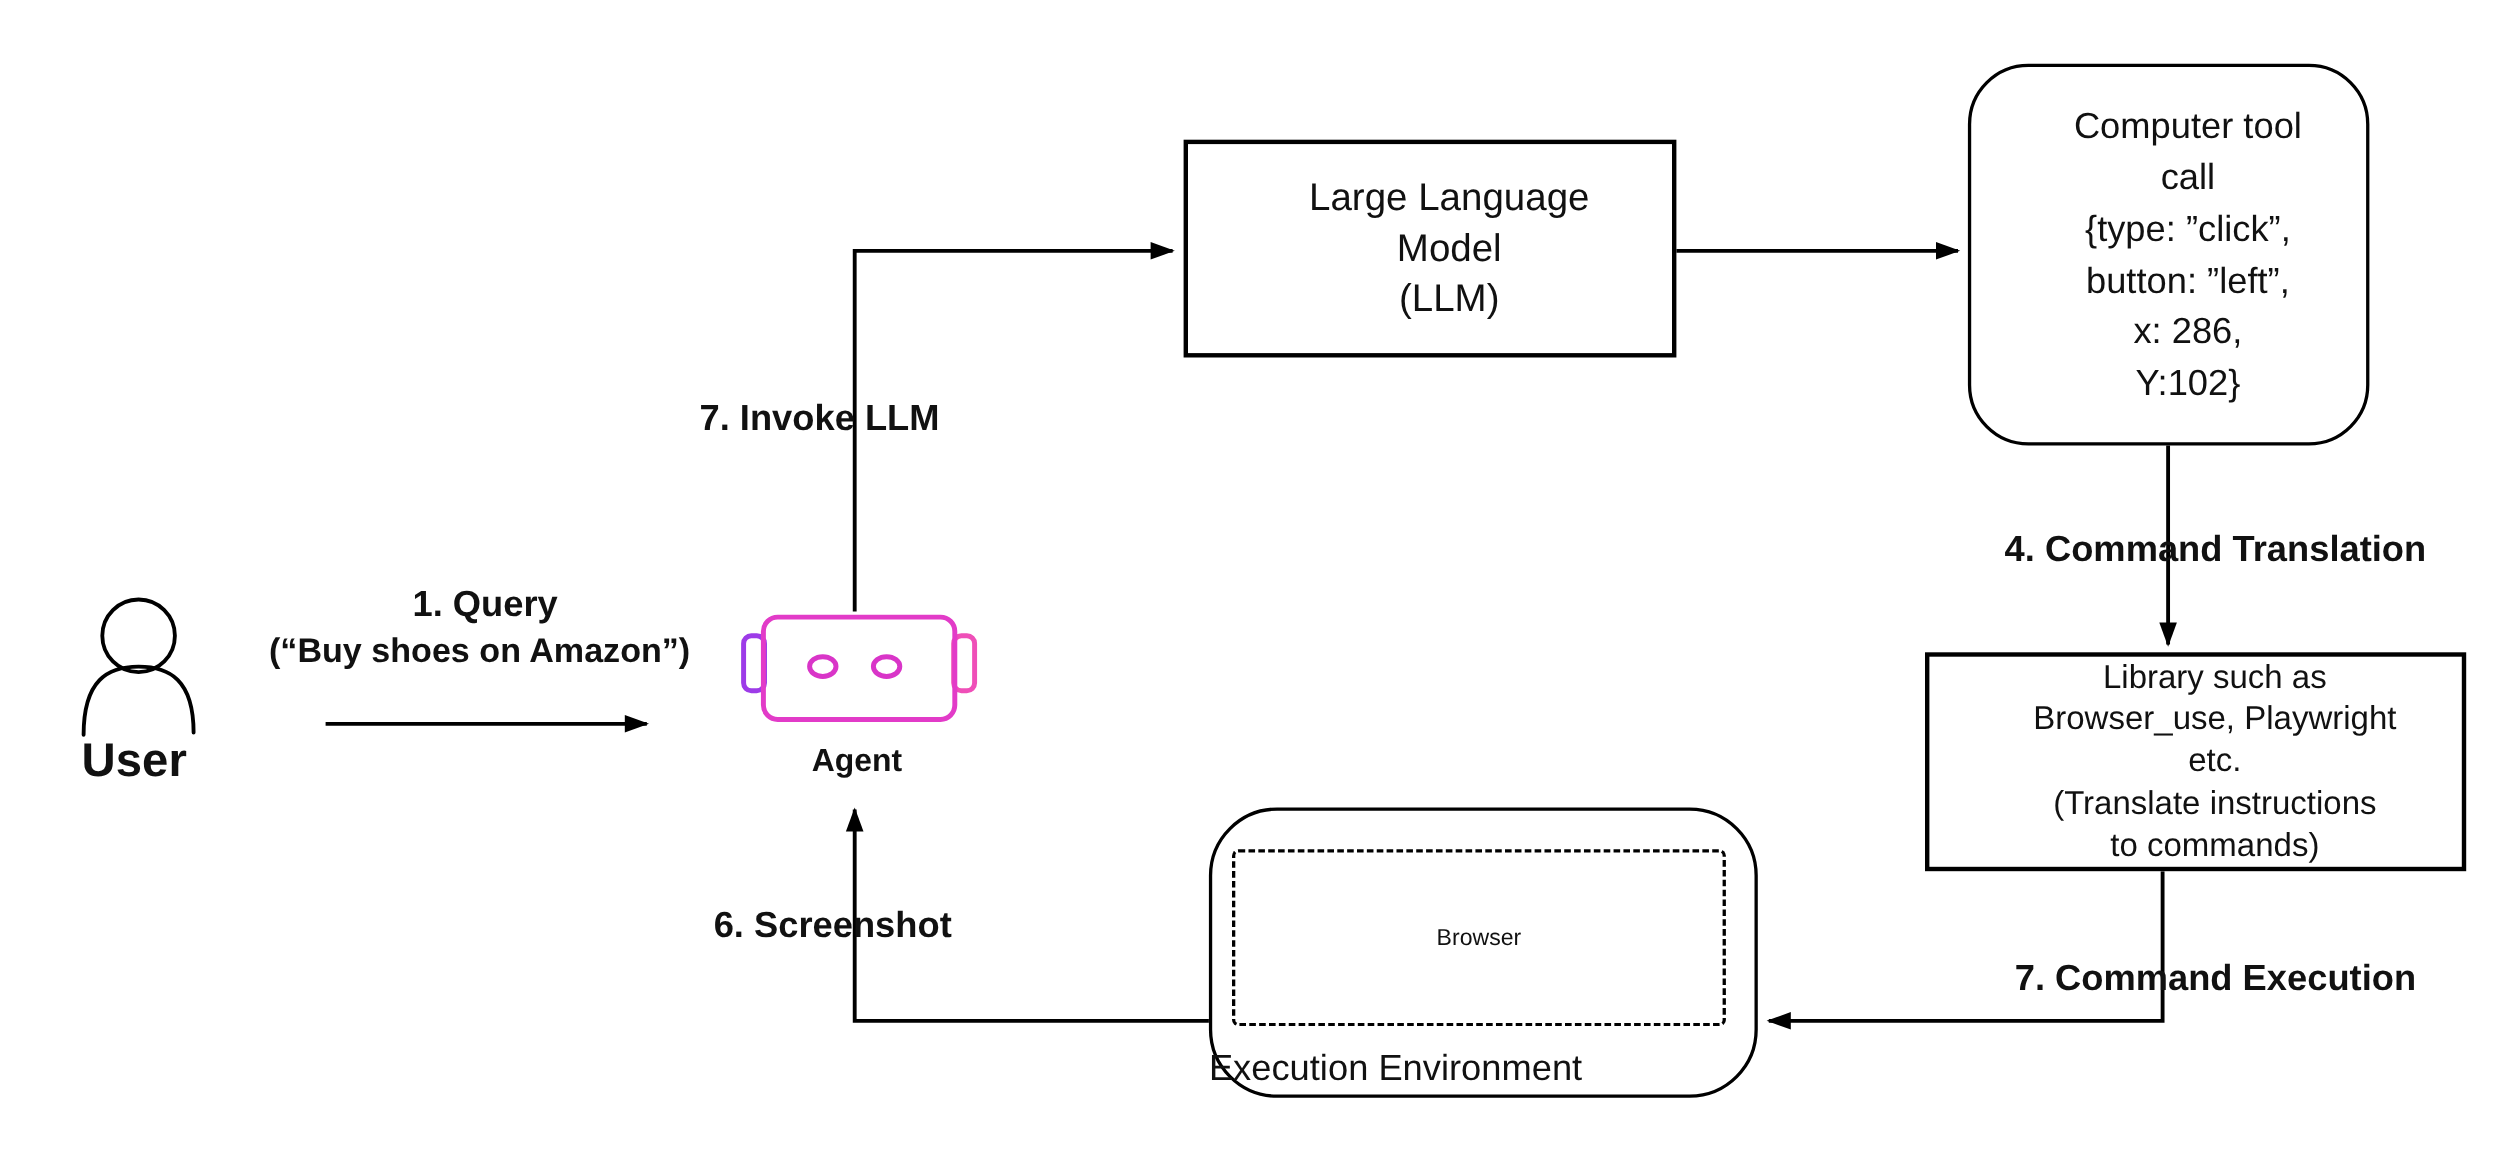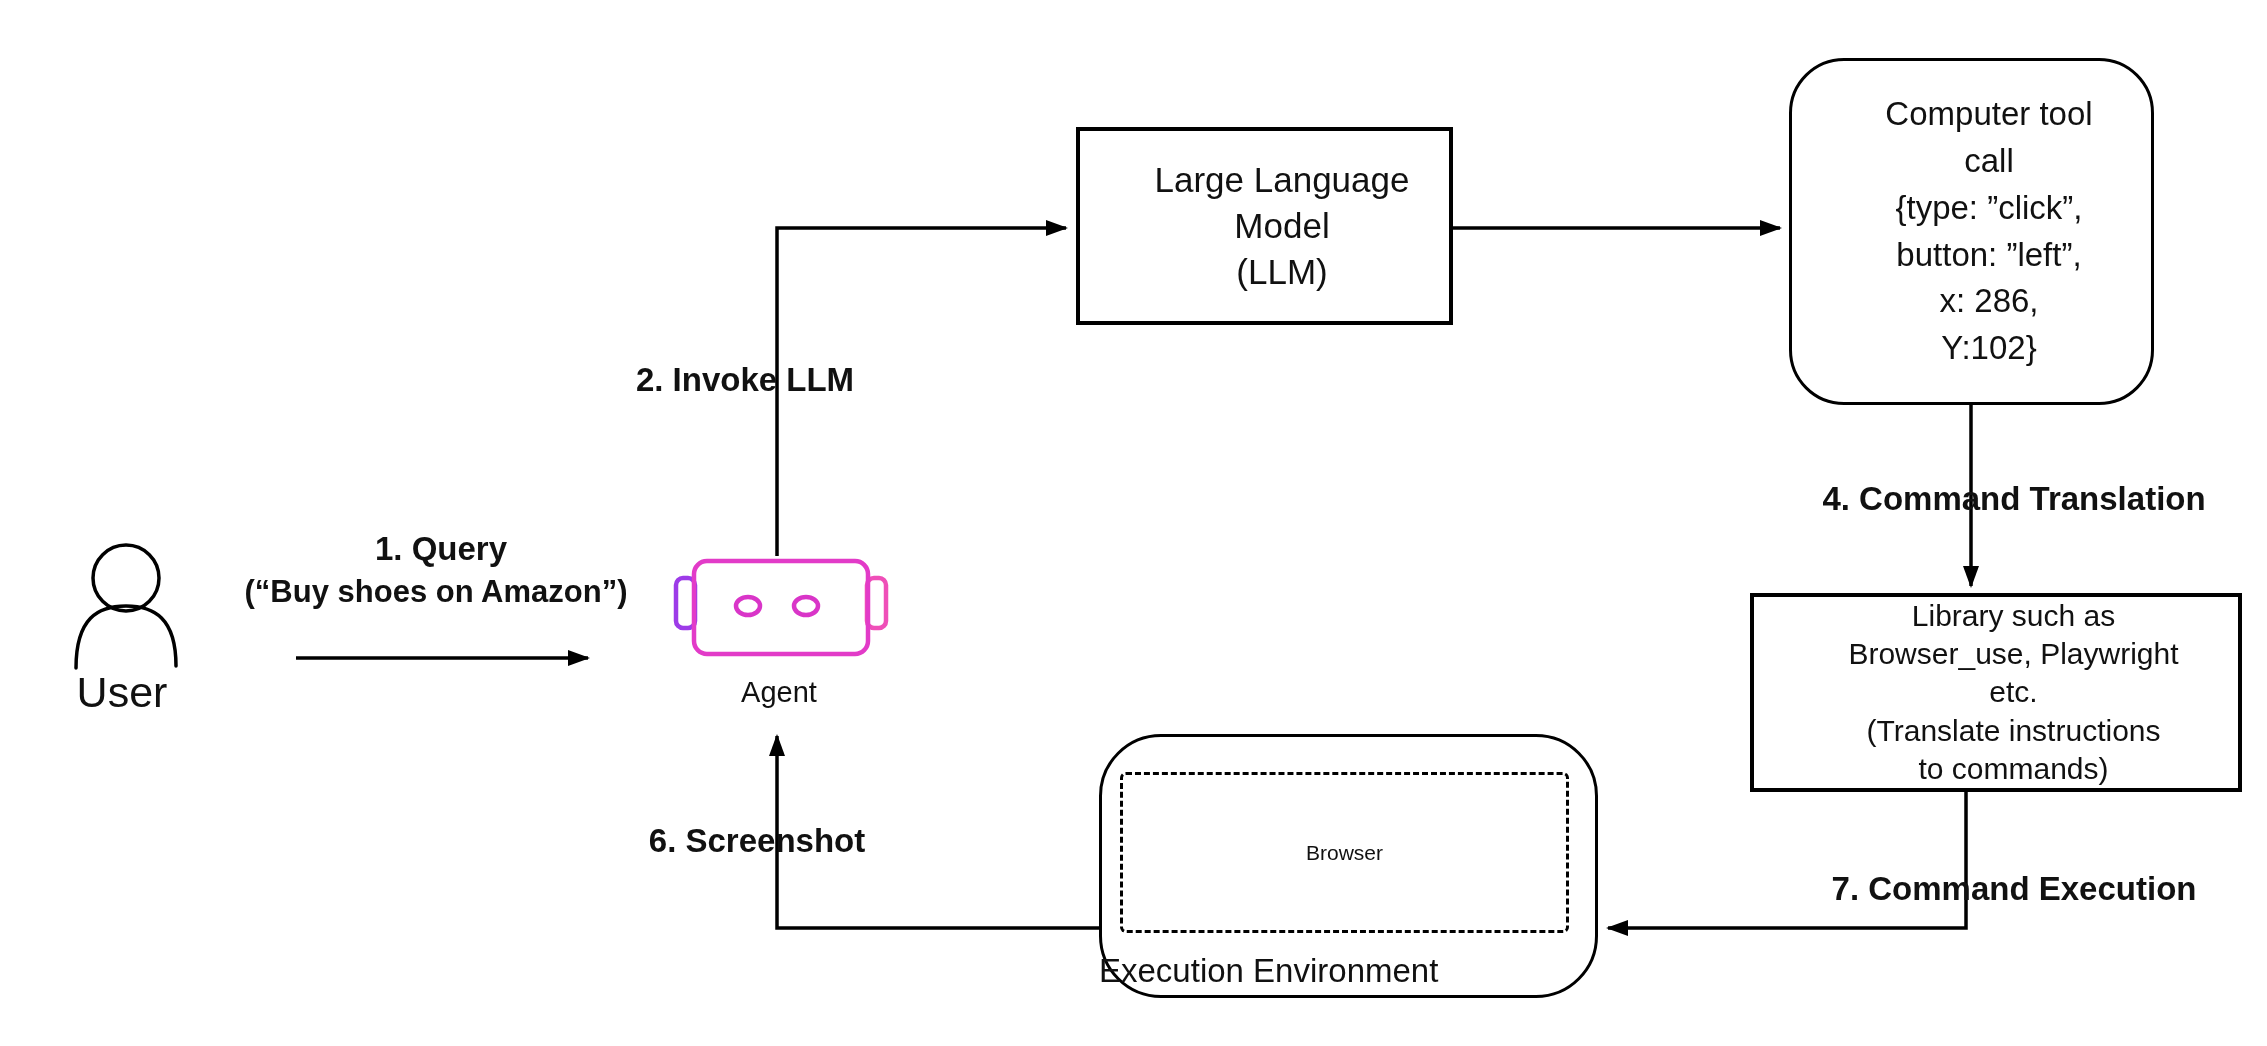--- a/index.html
+++ b/index.html
@@ -22,21 +22,21 @@
     border: 4px solid #000000;
     display: flex;
     flex-direction: column;
     align-items: center;
     justify-content: center;
     text-align: center;
     padding-left: 35px;
   }
   .box .line { white-space: nowrap; }
 
-  .llm-box   { left: 1076px; top: 127px; width: 377px; height: 198px; font-size: 35px; line-height: 1.32; text-align: right; }
+  .llm-box   { left: 1076px; top: 127px; width: 448px; height: 198px; font-size: 35px; line-height: 1.32; text-align: right; }
   .tool-box  { left: 1789px; top: 58px;  width: 365px; height: 347px; font-size: 33px; line-height: 1.42;
                border-width: 3.5px; border-radius: 55px; }
   .lib-box   { left: 1750px; top: 593px; width: 492px; height: 199px; font-size: 30px; line-height: 1.27; }
   .exec-box  { left: 1099px; top: 734px; width: 499px; height: 264px; border-width: 3px; border-radius: 62px;
                justify-content: flex-start; }
   .browser-box {
     position: absolute; box-sizing: border-box;
     left: 1120px; top: 772px; width: 449px; height: 161px;
     border: 3.5px dashed #000000; border-radius: 6px;
     display: flex; align-items: center; justify-content: center;
@@ -53,21 +53,21 @@
     white-space: nowrap;
     font-size: 33px;
     font-weight: 700;
     text-align: center;
   }
   .node-label {
     position: absolute;
     transform: translate(-50%, -50%);
     white-space: nowrap;
     font-size: 43px;
-    font-weight: 400;
+    font-weight: 700;
   }
   .lbl-1a { left: 441px;  top: 549px; }
   .lbl-1b { left: 436px;  top: 592px; font-size: 31px; }
   .lbl-2  { left: 745px;  top: 380px; }
   .lbl-3  { left: 1612px; top: 200px; }
   .lbl-4  { left: 2014px; top: 499px; }
   .lbl-5  { left: 2014px; top: 889px; }
   .lbl-6  { left: 757px;  top: 841px; }
   .lbl-user  { left: 122px; top: 692px; }
   .lbl-agent { left: 779px; top: 692px; font-size: 29px; }
@@ -134,21 +134,21 @@
   </div>
 
   <div class="box exec-box"></div>
   <div class="browser-box">
     <span>Browser</span>
   </div>
   <div class="exec-label">Execution Environment</div>
 
   <div class="edge-label lbl-1a">1. Query</div>
   <div class="edge-label lbl-1b">(“Buy shoes on Amazon”)</div>
-  <div class="edge-label lbl-2">2. Invoke LLM</div>
+  <div class="edge-label lbl-2">7. Invoke LLM</div>
   <div class="edge-label lbl-4">4. Command Translation</div>
   <div class="edge-label lbl-5">7. Command Execution</div>
   <div class="edge-label lbl-6">6. Screenshot</div>
 
   <div class="node-label lbl-user">User</div>
   <div class="node-label lbl-agent">Agent</div>
 
 </div>
 
 </body></html>

